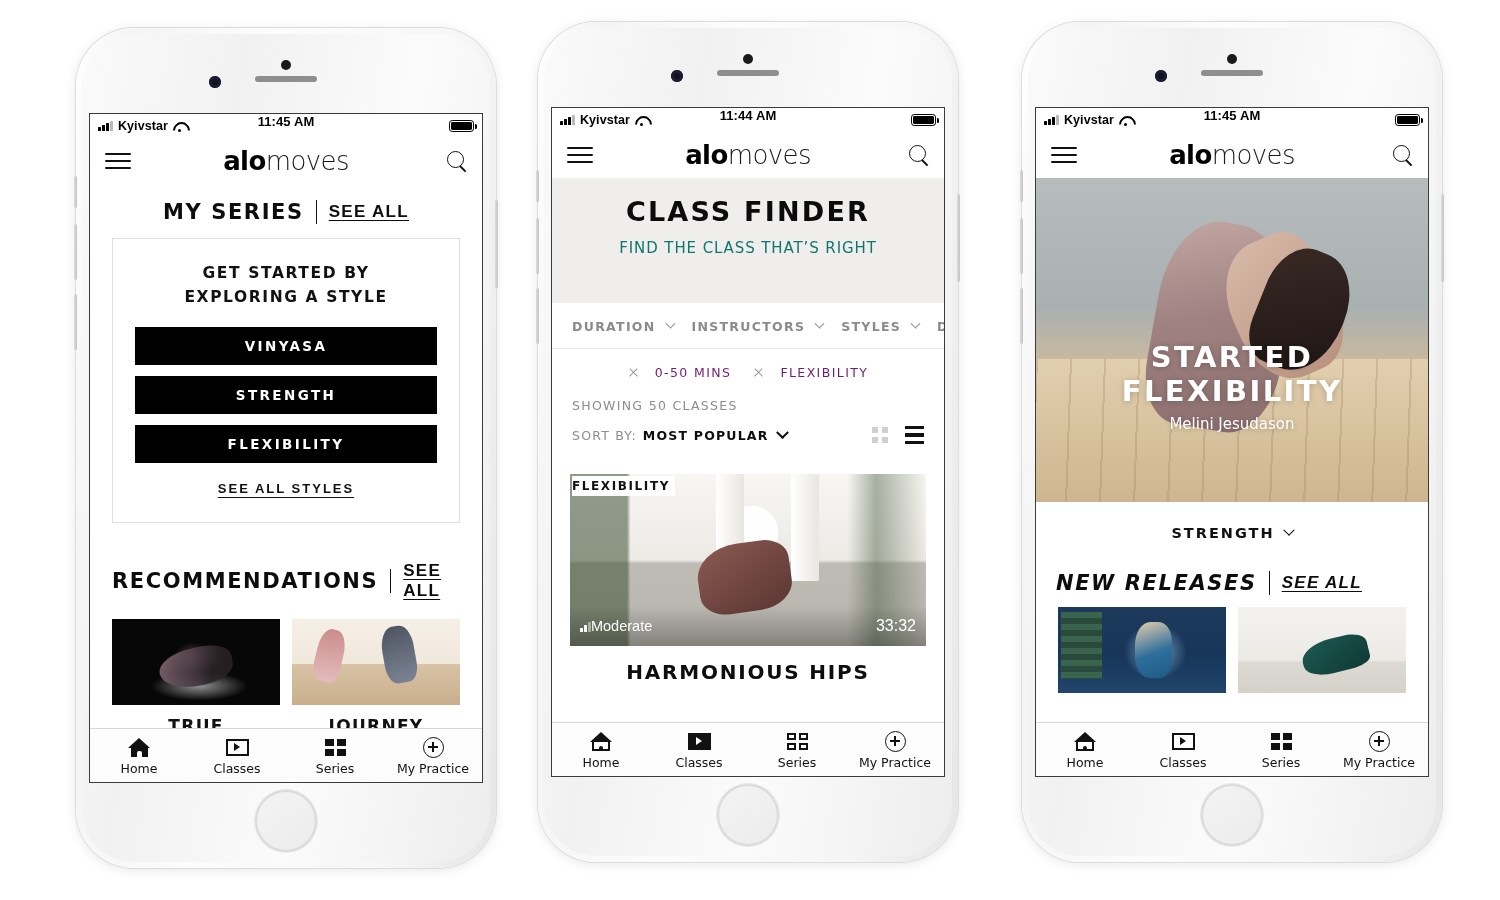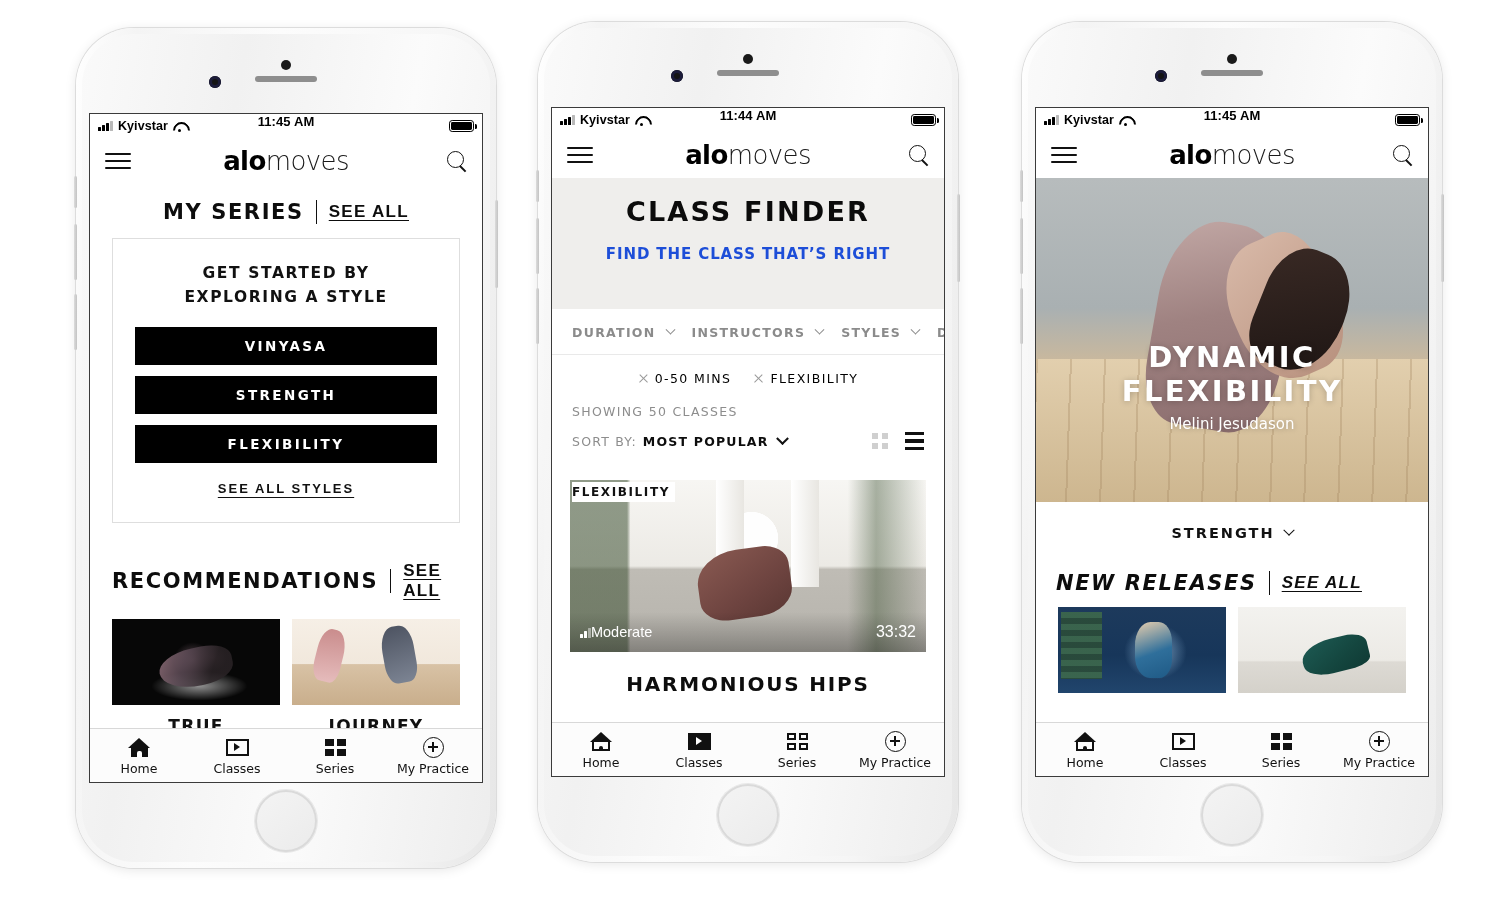--- a/index.html
+++ b/index.html
@@ -205,37 +205,37 @@
 
   
   .finder-hero {
     background:#efeeec; text-align:center; padding: 18px 20px 44px;
   }
   .finder-title {
     font-size: 27px; font-weight:800; letter-spacing: 2.2px; color:#0b0b0b;
     font-family:"DejaVu Sans",sans-serif;
   }
   .finder-sub {
-    font-size: 15px; font-weight:700; letter-spacing: .9px; line-height:1.4;
-    color:#1d4ed8; margin-top: 17px; font-family:"DejaVu Sans",sans-serif;
+    font-size: 15px; font-weight:400; letter-spacing: .9px; line-height:1.4;
+    color:#0f766e; margin-top: 11px; font-family:"DejaVu Sans",sans-serif;
   }
   .filter-row {
     display:flex; align-items:center; gap:18px; padding: 16px 20px 14px;
     overflow:hidden; white-space:nowrap; border-bottom:1px solid #e9e9e9;
   }
   .filter-item {
     font-size:12.5px; font-weight:600; letter-spacing:1.3px; color:#8b8b8b;
     display:flex; align-items:center; gap:11px; cursor:pointer;
     font-family:"DejaVu Sans",sans-serif;
   }
   .chev { display:inline-block; width:7px; height:7px; border-right:1.6px solid #8b8b8b; border-bottom:1.6px solid #8b8b8b; transform: rotate(45deg) translate(-2px,-2px); }
   .chips { display:flex; justify-content:center; gap:22px; padding: 16px 0 6px; }
   .chip {
-    display:flex; align-items:center; gap:7px; font-size:12.5px;
-    letter-spacing:1.4px; color:#000000; font-weight:500; cursor:pointer;
+    display:flex; align-items:center; gap:17px; font-size:12.5px;
+    letter-spacing:1.4px; color:#701a75; font-weight:500; cursor:pointer;
     font-family:"DejaVu Sans",sans-serif;
   }
   .x-ic { position:relative; width:10px; height:10px; display:inline-block; }
   .x-ic::before,.x-ic::after{ content:""; position:absolute; left:0; top:4.2px; width:11px; height:1.4px; background:#9a9a9a; }
   .x-ic::before{ transform:rotate(45deg); } .x-ic::after{ transform:rotate(-45deg); }
   .showing {
     padding: 12px 20px 0; font-size:12.5px; letter-spacing:1.3px;
     color:#8d8d8d; font-weight:500; font-family:"DejaVu Sans",sans-serif;
   }
   .sortrow { display:flex; align-items:center; padding: 13px 20px 12px; }
@@ -282,21 +282,21 @@
     display:flex; align-items:center; padding: 0 10px;
     background: linear-gradient(180deg, rgba(0,0,0,0) 0%, rgba(0,0,0,.28) 100%);
   }
   .cc-level { display:flex; align-items:center; color:#fff; font-size:14.5px; }
   .lvl-bars { display:flex; align-items:flex-end; gap:1.6px; height:11px; }
   .lvl-bars i { width:2.6px; background:#fff; display:block; border-radius:.5px; }
   .lvl-bars i:nth-child(1){height:4px;} .lvl-bars i:nth-child(2){height:7px;} .lvl-bars i:nth-child(3){height:10px;opacity:.45;}
   .cc-dur { margin-left:auto; color:#fff; font-size:16px; }
   .cc-title {
     text-align:center; font-size:20px; font-weight:800; letter-spacing:1.8px;
-    color:#0d0d0d; padding: 20px 0 10px; font-family:"DejaVu Sans",sans-serif;
+    color:#0d0d0d; padding: 14px 0 10px; font-family:"DejaVu Sans",sans-serif;
   }
 
   
   .hero3 {
     height: 324px; position:relative; overflow:hidden;
     background:
       linear-gradient(180deg,#b7bcbd 0%,#a9b0b2 40%,#c8b89e 56%,#d9c7a9 70%,#cdb897 100%);
   }
   .hero3 .floor {
     position:absolute; left:0; right:0; top:56%; bottom:0;
@@ -725,21 +725,21 @@
         <div class="search-ic"></div>
       </div>
 
       <div class="hero3">
         <div class="floor"></div>
         <div class="body"></div>
         <div class="arm"></div>
         <div class="hair"></div>
         <div class="hero3-txt">
           <div class="hero3-title">
-            <div>DYNAMIC</div>
+            <div>STARTED</div>
             <div>FLEXIBILITY</div>
           </div>
           <div class="hero3-author">Melini Jesudason</div>
         </div>
       </div>
 
       <div class="style-select">
         <span>STRENGTH</span>
         <i class="ss-chev"></i>
       </div>

